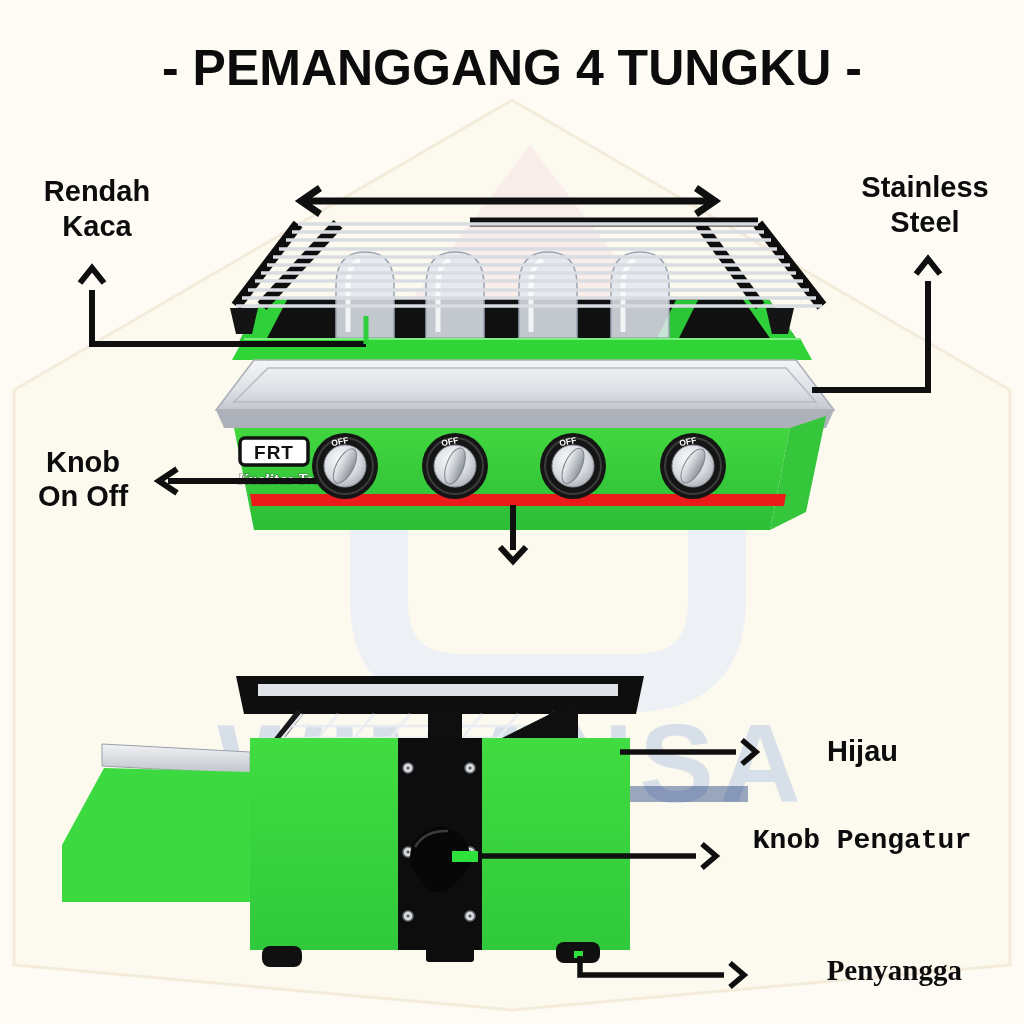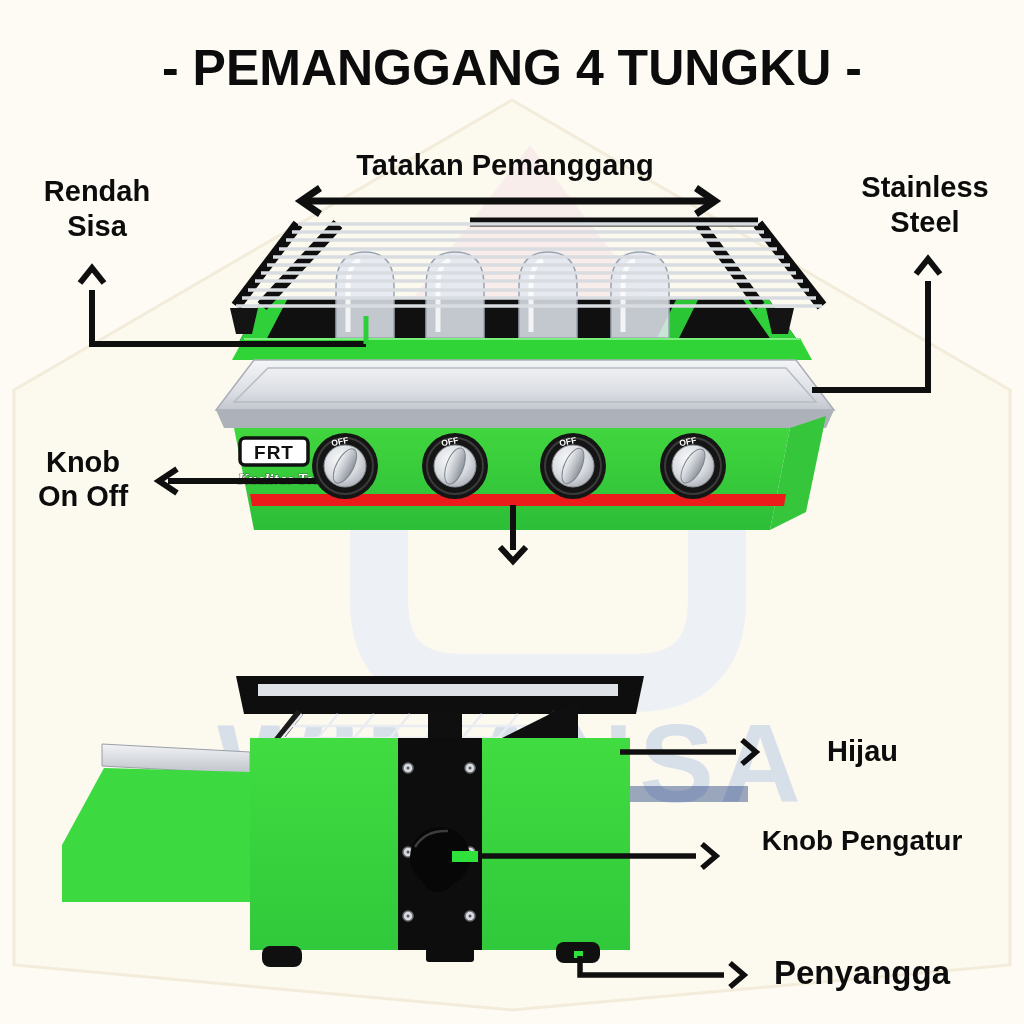--- a/index.html
+++ b/index.html
@@ -8,22 +8,22 @@
   #art{position:absolute;left:0;top:0;width:1024px;height:1024px;}
   .lbl{position:absolute;font-family:"Liberation Sans",sans-serif;font-weight:bold;color:#0c0c0c;
        text-align:center;line-height:1.15;}
   .title{left:0;top:40px;width:1024px;font-size:50px;letter-spacing:0px;}
   .tatakan{left:300px;top:149px;width:410px;font-size:29px;}
   .cover-kaca{left:22px;top:174px;width:150px;font-size:29px;line-height:35px;}
   .stainless{left:842px;top:170px;width:166px;font-size:29px;line-height:35px;}
   .knob-on-off{left:10px;top:445px;width:146px;font-size:29px;line-height:34px;}
   .tempat{left:209px;top:573px;width:608px;font-size:29px;}
   .hijau{left:778px;top:735px;width:120px;font-size:29px;text-align:right;}
-  .knob-pengatur{left:740px;top:825px;width:244px;font-size:28px;line-height:32px;}
-  .penyangga{left:762px;top:954px;width:200px;font-size:33px;text-align:center;}
+  .knob-pengatur{left:740px;top:825px;width:244px;font-size:28px;line-height:32px;font-family:Liberation Mono, monospace;}
+  .penyangga{left:762px;top:954px;width:200px;font-size:29px;text-align:right;font-family:Liberation Serif, serif;}
 </style>
 </head>
 <body>
 
 <div id="stage">
 
 <svg id="art" viewBox="0 0 1024 1024">
   <defs>
     <linearGradient id="trayGrad" x1="0" y1="0" x2="0" y2="1">
       <stop offset="0" stop-color="#F4F5F7"></stop>
@@ -278,25 +278,24 @@
 
     <g>
       <polyline points="580,956 580,975 724,975" stroke-width="5.5"></polyline>
       <polyline points="730,963 744,975 730,987" stroke-width="5.5"></polyline>
     </g>
   </g>
 </svg>
 
   <div class="lbl title">- PEMANGGANG 4 TUNGKU -</div>
 
-  <div class="lbl tatakan">Tatakan Pemanggang</div>
 
   <div class="lbl cover-kaca">
     <span>Rendah</span><br>
-    <span>Sisa</span>
+    <span>Kaca</span>
   </div>
 
   <div class="lbl stainless">
     <span>Stainless</span><br>
     <span>Steel</span>
   </div>
 
   <div class="lbl knob-on-off">
     <span>Knob</span><br>
     <span>On Off</span>

